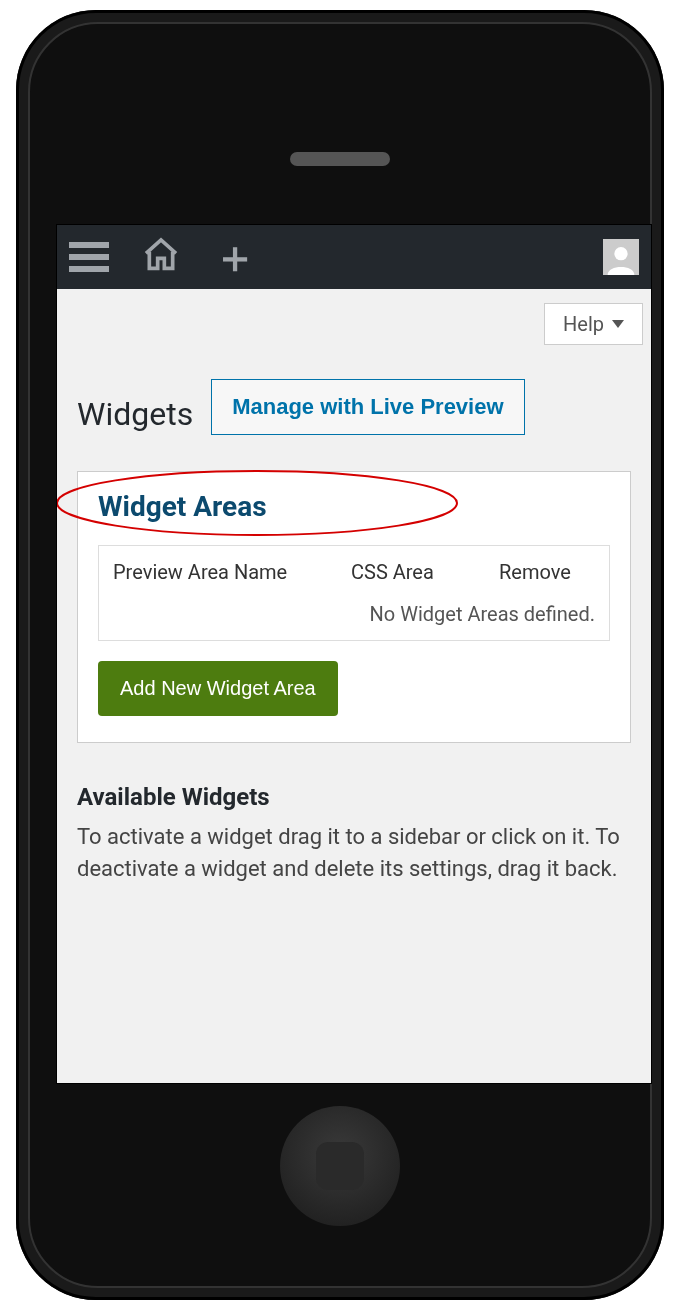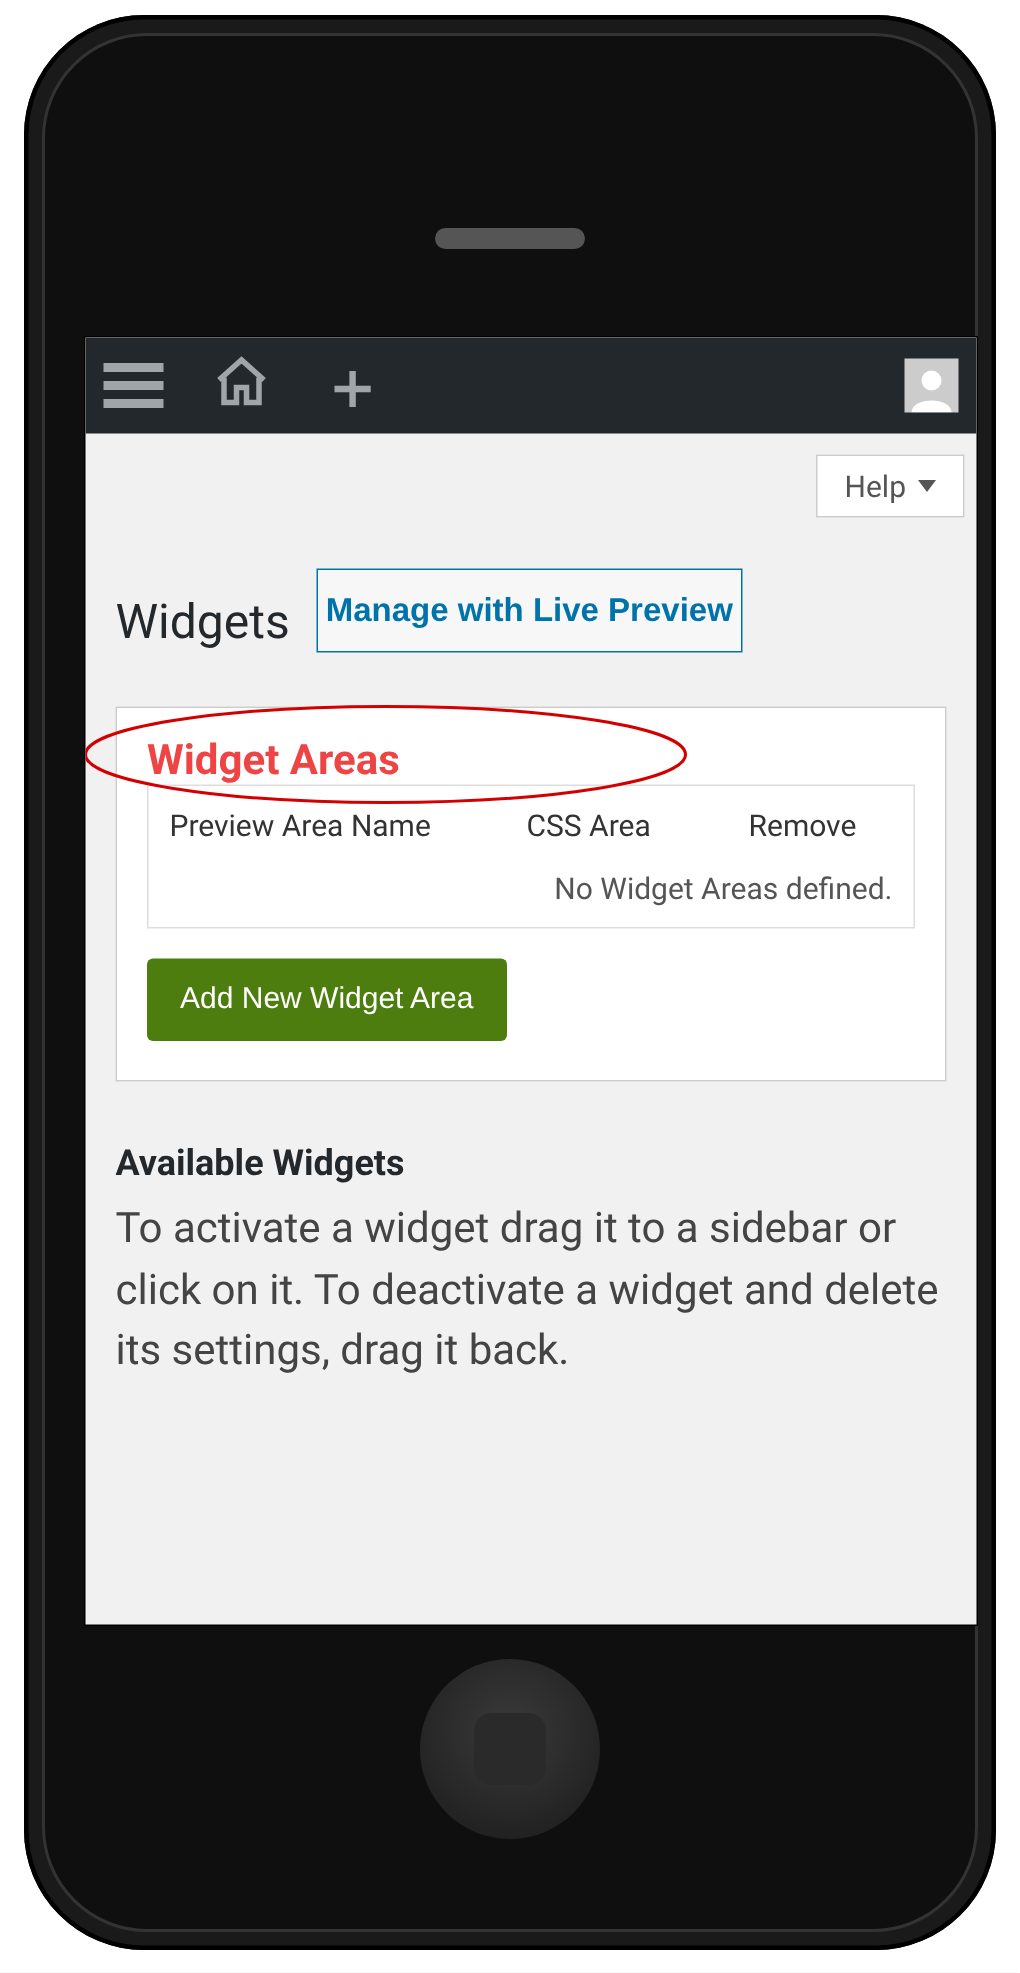--- a/index.html
+++ b/index.html
@@ -94,52 +94,52 @@
     background:#fff; border:1px solid #ccc; padding:8px 18px; font-size:20px; color:#555; cursor:pointer; display:flex; align-items:center; gap:8px;
   }
   .help-btn .tri {
     width:0;height:0;border-left:6px solid transparent;border-right:6px solid transparent;border-top:8px solid #555;
   }
   .title-row {
     display:flex; align-items:center; gap:18px; padding: 34px 20px 18px 20px;
   }
   .title-row h1 { font-size:32px; font-weight:400; color:#23282d;margin-top:13px; }
   .manage-btn {
-    border:1px solid #0073aa; background:#f7f7f7; color:#0073aa; font-size:22px; font-weight:600; padding:14px 5px; cursor:pointer;
+    border:1px solid #0073aa; background:#f7f7f7; color:#0073aa; font-size:22px; font-weight:600; padding:14px 20px; cursor:pointer;
   }
   .access-link {
     display:inline-block; margin: 14px 0 0 30px; color:#0073aa; font-size:22px; text-decoration:underline; cursor:pointer;
   }
   .highlight-ellipse {
     position:absolute;
     left: -6px;
     top: 178px;
     width: 412px;
     height: 72px;
     pointer-events:none;
   }
   .widget-box {
     margin: 18px 20px 0 20px;
     background:#fff; border:1px solid #ccc; padding: 18px 20px 26px 20px;
   }
-  .widget-box h2 { font-size:28px; font-weight:700; color:#ef4444; }
+  .widget-box h2 { font-size:28px; font-weight:700; color:#0c4a6e; margin-bottom:22px; }
   .wa-table {
     border:1px solid #ddd; padding: 14px 14px 14px 14px;
   }
   .wa-head { display:flex; gap:28px; color:#333; font-size:20px; margin-bottom:18px;}
   .wa-head .c1 { flex: 0 0 210px; }
   .wa-head .c2 { flex: 0 0 120px; }
   .wa-head .c3 { flex: 0 0 100px; }
   .wa-empty { color:#555; font-size:20px;text-align:right; }
   .add-wa-btn {
     margin-top:20px; background:#4d7c0f; color:#fff; border:none; font-size:20px; padding:16px 22px; border-radius:4px; cursor:pointer;
   }
   .avail-section { padding: 40px 20px 0 20px; }
   .avail-section h3 { font-size:24px; font-weight:700; color:#23282d; margin-bottom:10px;}
-  .avail-section p { font-size:28px; color:#444; line-height:1.45; }
+  .avail-section p { font-size:22px; color:#444; line-height:1.45; }
 </style>
 </head>
 <body>
 
 <div class="phone-frame">
   <div class="phone-inner">
     <div class="speaker"></div>
 
     <div class="screen">
 

